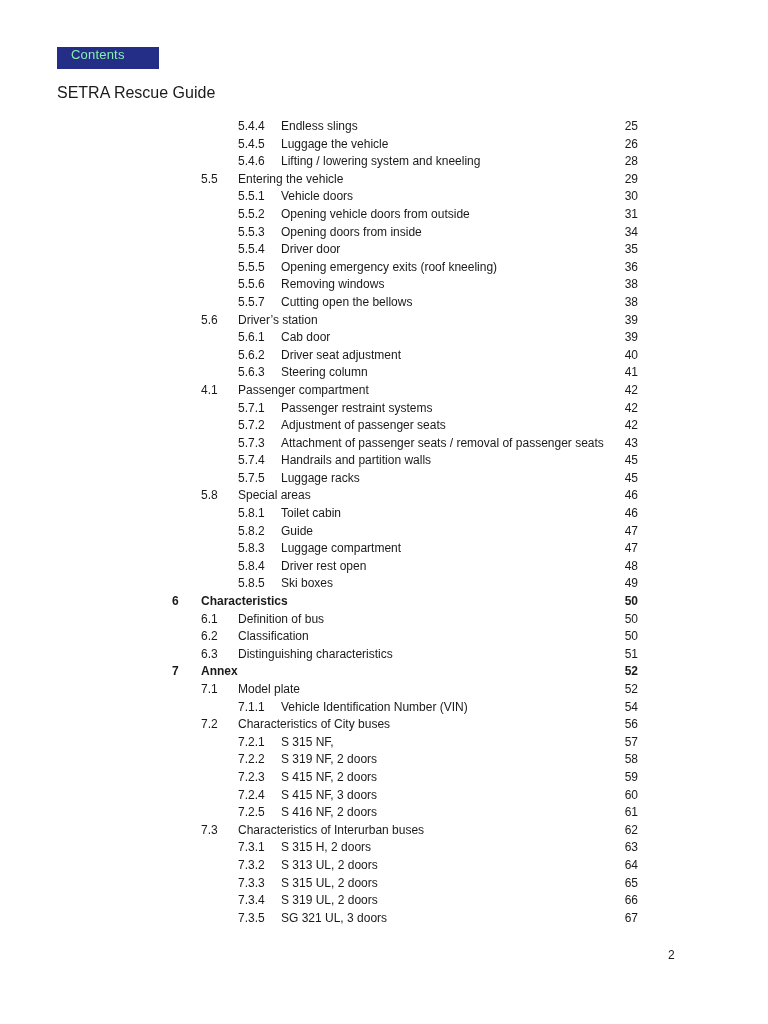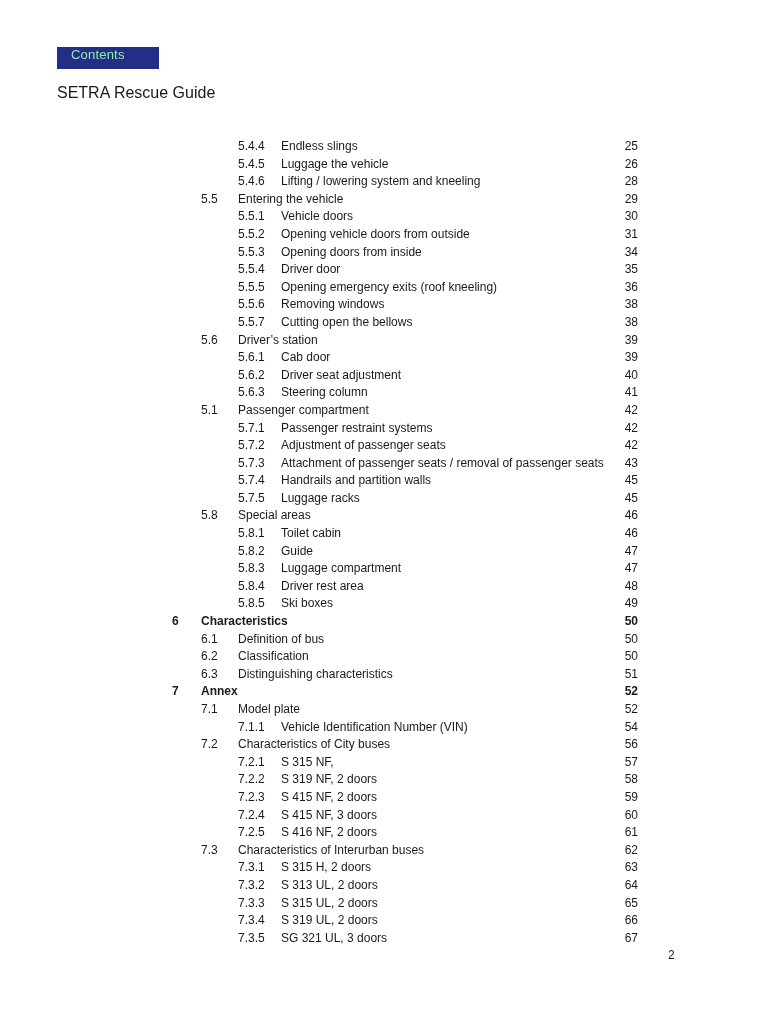--- a/index.html
+++ b/index.html
@@ -52,21 +52,21 @@
     white-space: nowrap;
     justify-content: space-between;
   }
   .toc-row .num { flex: 0 0 auto; }
   .toc-row.level1 .num { width: 29px; }
   .toc-row.level2 { padding-left: 29px; }
   .toc-row.level2 .num { width: 37px; }
   .toc-row.level3 { padding-left: 66px; }
   .toc-row.level3 .num { width: 43px; }
   .toc-row .title { flex: 1 1 auto; overflow: hidden; }
-  .toc-row .pg { flex: 0 0 auto; text-align: right; margin-top: 20px; }
+  .toc-row .pg { flex: 0 0 auto; text-align: right; }
   .toc-row.bold { font-weight: bold; }
   .page-number {
     position: absolute;
     left: 668px;
     top: 948px;
     font-size: 12px;
   }
 </style>
 </head>
 <body>
@@ -149,21 +149,21 @@
         <span class="num">5.6.2</span>
         <span class="title">Driver seat adjustment</span>
         <span class="pg">40</span>
       </div>
       <div class="toc-row level3">
         <span class="num">5.6.3</span>
         <span class="title">Steering column</span>
         <span class="pg">41</span>
       </div>
       <div class="toc-row level2">
-        <span class="num">5.1</span>
+        <span class="num">4.1</span>
         <span class="title">Passenger compartment</span>
         <span class="pg">42</span>
       </div>
       <div class="toc-row level3">
         <span class="num">5.7.1</span>
         <span class="title">Passenger restraint systems</span>
         <span class="pg">42</span>
       </div>
       <div class="toc-row level3">
         <span class="num">5.7.2</span>
@@ -200,21 +200,21 @@
         <span class="title">Guide</span>
         <span class="pg">47</span>
       </div>
       <div class="toc-row level3">
         <span class="num">5.8.3</span>
         <span class="title">Luggage compartment</span>
         <span class="pg">47</span>
       </div>
       <div class="toc-row level3">
         <span class="num">5.8.4</span>
-        <span class="title">Driver rest area</span>
+        <span class="title">Driver rest open</span>
         <span class="pg">48</span>
       </div>
       <div class="toc-row level3">
         <span class="num">5.8.5</span>
         <span class="title">Ski boxes</span>
         <span class="pg">49</span>
       </div>
       <div class="toc-row level1 bold">
         <span class="num">6</span>
         <span class="title">Characteristics</span>

